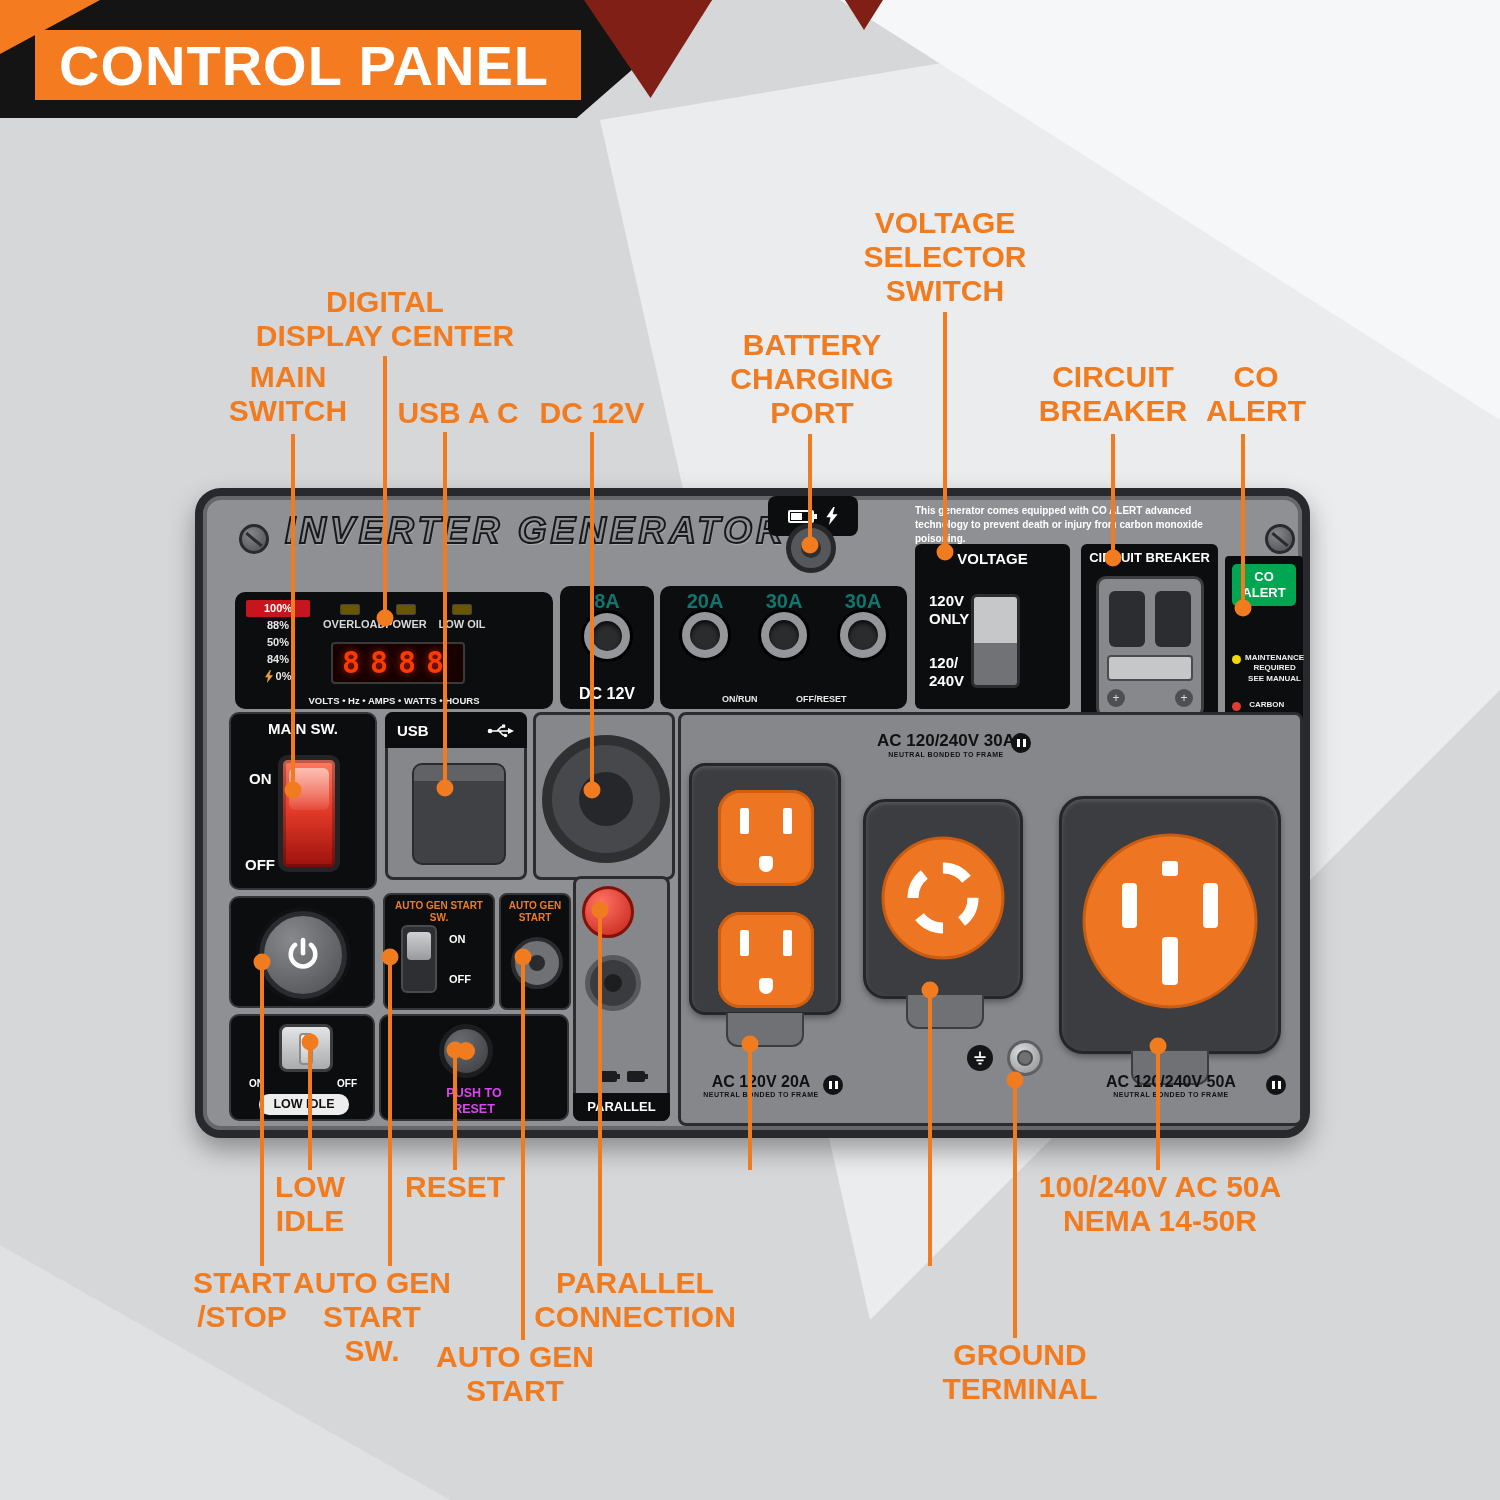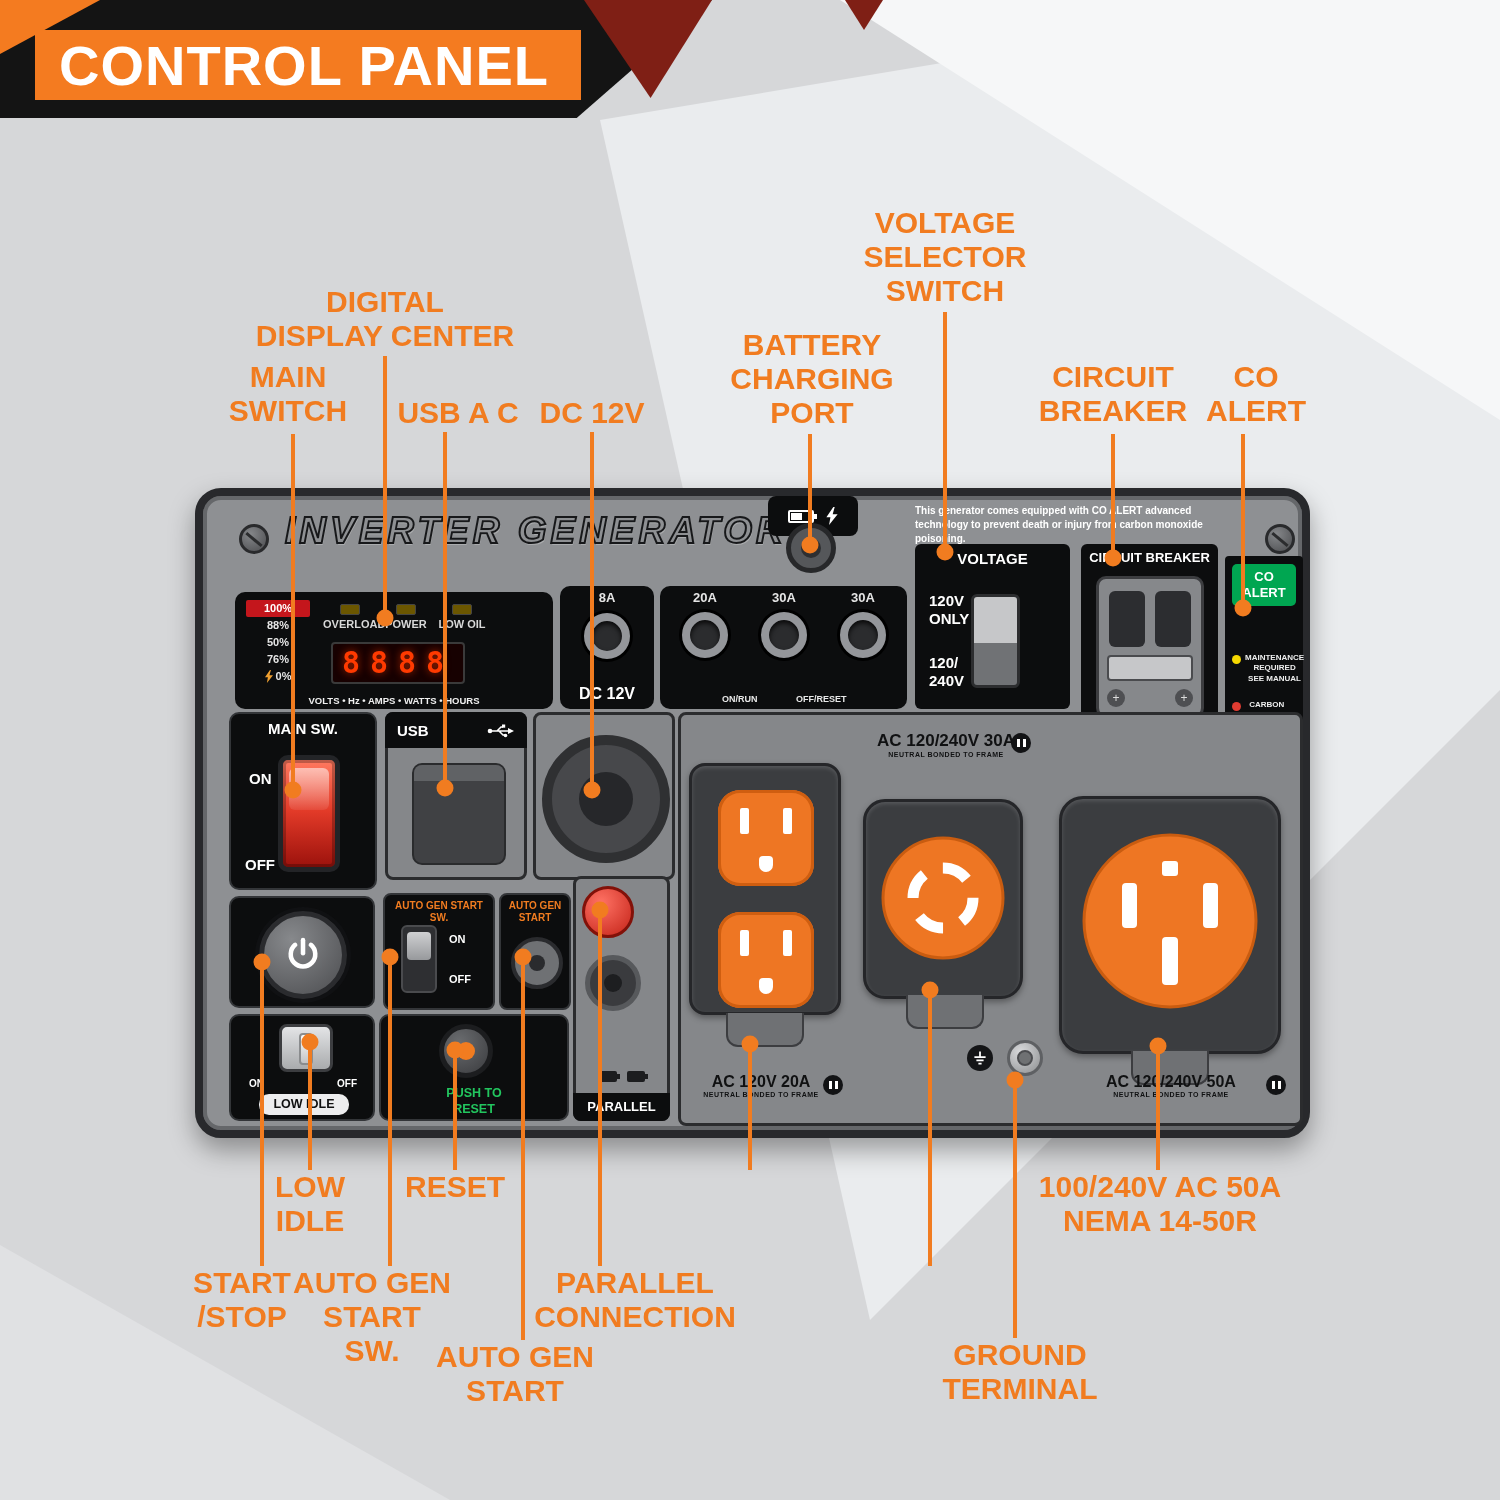--- a/index.html
+++ b/index.html
@@ -45,21 +45,21 @@
 .g-full{background:#c4161c;color:#fff;}
 .g-zero{display:flex;align-items:center;justify-content:center;gap:3px;}
 .led-col{position:absolute;width:54px;text-align:center;}
 .led{display:block;margin:0 auto;width:20px;height:11px;background:#6b5600;border:1px solid #444;border-radius:2px;}
 .led-col span{display:block;margin-top:3px;font-size:11px;font-weight:bold;color:#d8d8d8;}
 .digits{position:absolute;left:96px;top:50px;width:134px;height:42px;background:#170101;border:2px solid #3a3a3a;border-radius:4px;color:#ff3a00;font-family:"DejaVu Sans Mono",monospace;font-weight:bold;font-size:30px;line-height:38px;text-align:center;letter-spacing:10px;text-shadow:0 0 8px rgba(255,58,0,.65);}
 .units{position:absolute;left:0;right:0;bottom:3px;text-align:center;color:#f0f0f0;font-size:9.5px;font-weight:bold;}
 
 
 .brk{position:absolute;width:46px;height:46px;border-radius:50%;background:#2b2c2e;border:8px solid #94969a;box-shadow:0 0 0 3px #000,inset 0 3px 5px rgba(0,0,0,.8);}
-.amp{position:absolute;top:4px;color:#e5e5e5;font-weight:bold;font-size:13px;width:60px;text-align:center;}
+.amp{position:absolute;top:4px;color:#0f766e;font-weight:bold;font-size:20px;width:60px;text-align:center;}
 .tiny{position:absolute;color:#e8e8e8;font-size:9px;font-weight:bold;}
 
 
 .vb-opt{position:absolute;color:#fff;font-weight:bold;font-size:15px;line-height:1.2;white-space:pre-line;}
 .vb-rocker{position:absolute;left:56px;top:50px;width:49px;height:94px;border:3px solid #2c2d2f;border-radius:6px;background:linear-gradient(180deg,#c6c7c9 0 52%,#707275 52% 100%);}
 
 
 .cb-mech{position:absolute;left:15px;top:32px;width:108px;height:142px;background:#86888b;border:3px solid #3c3d40;border-radius:10px;}
 .cb-win{position:absolute;top:12px;width:36px;height:56px;background:#2c2d30;border-radius:6px;}
 .cb-bar{position:absolute;left:8px;top:76px;width:86px;height:26px;background:#c6c7c9;border-radius:4px;border:2px solid #4a4b4e;}
@@ -107,21 +107,21 @@
 .mini-rocker{position:absolute;left:16px;top:30px;width:36px;height:68px;background:#2e2f32;border-radius:6px;border:2px solid #4a4b4e;}
 .mini-rocker i{position:absolute;left:4px;right:4px;top:5px;height:28px;background:linear-gradient(#cfd0d2,#97999c);border-radius:4px;}
 .mini-lab{position:absolute;color:#fff;font-size:11px;font-weight:bold;}
 .agp-conn{position:absolute;left:10px;top:42px;width:52px;height:52px;border-radius:50%;background:#6f7174;border:4px solid #2a2b2e;}
 .agp-conn i{position:absolute;left:50%;top:50%;width:16px;height:16px;border-radius:50%;background:#2a2b2e;transform:translate(-50%,-50%);}
 .li-toggle{position:absolute;left:48px;top:8px;width:54px;height:48px;background:linear-gradient(#e3e4e6,#a9abad);border-radius:8px;border:3px solid #3c3d40;}
 .li-toggle i{position:absolute;left:50%;top:6px;width:14px;height:32px;background:linear-gradient(#fdfdfd,#c2c3c5);border:2px solid #8a8c8e;border-radius:4px;transform:translateX(-50%);}
 .li-strip{position:absolute;left:28px;top:78px;width:90px;height:21px;background:#ededee;border-radius:10px;color:#111;font-weight:bold;font-size:12.5px;text-align:center;line-height:21px;}
 .reset-btn{position:absolute;left:58px;top:8px;width:54px;height:54px;border-radius:50%;background:radial-gradient(circle at 35% 30%,#6a6c6f,#3a3b3e);border:5px solid #1c1d1f;}
 .reset-btn i{position:absolute;left:50%;top:50%;width:18px;height:18px;border-radius:50%;background:#f17c20;transform:translate(-50%,-50%);}
-.reset-lab{position:absolute;left:0;right:0;top:70px;text-align:center;color:#22c55e;font-weight:bold;font-size:12.5px;line-height:1.25;white-space:pre-line;}
+.reset-lab{position:absolute;left:0;right:0;top:70px;text-align:center;color:#d946ef;font-weight:bold;font-size:12.5px;line-height:1.25;white-space:pre-line;}
 .par-red{position:absolute;left:6px;top:7px;width:52px;height:52px;border-radius:50%;background:radial-gradient(circle at 35% 30%,#ff7264,#c42318);border:3px solid #821109;}
 .par-conn{position:absolute;left:9px;top:76px;width:56px;height:56px;border-radius:50%;background:#3a3b3e;border:5px solid #57595c;}
 .par-conn i{position:absolute;left:50%;top:50%;width:18px;height:18px;border-radius:50%;background:#1d1e20;transform:translate(-50%,-50%);}
 .par-icons{position:absolute;left:0;right:0;top:192px;display:flex;justify-content:center;gap:10px;}
 .par-icons i{width:18px;height:11px;background:#1c1d1f;border-radius:2px;position:relative;}
 .par-icons i::after{content:"";position:absolute;right:-3px;top:3px;width:3px;height:5px;background:#1c1d1f;}
 .par-strip{position:absolute;left:-3px;right:-3px;bottom:-3px;height:28px;background:#0c0d0e;border-radius:0 0 8px 8px;color:#fff;font-weight:bold;font-size:13px;text-align:center;line-height:28px;}
 </style>
 </head>
 <body>
@@ -196,21 +196,21 @@
 MONOXIDE
 DETECTED</span>
       </div>
     </div>
 
     <div class="blackbox" style="left:32px;top:96px;width:318px;height:117px;">
       <div class="gauge">
         <div class="g-row g-full">100%</div>
         <div class="g-row">88%</div>
         <div class="g-row">50%</div>
-        <div class="g-row">76%</div>
+        <div class="g-row">84%</div>
         <div class="g-row g-zero">
           <svg width="8" height="13" viewBox="0 0 10 16">
               <path d="M6.2 0 L0 9 H3.6 L2.4 16 L10 6.4 H5.6 L7.4 0 Z" fill="#f0a030"></path>
             </svg>
           <span>0%</span>
         </div>
       </div>
       <div class="led-col" style="left:88px;top:12px;">
           <i class="led"></i>
           <span>OVERLOAD</span>

